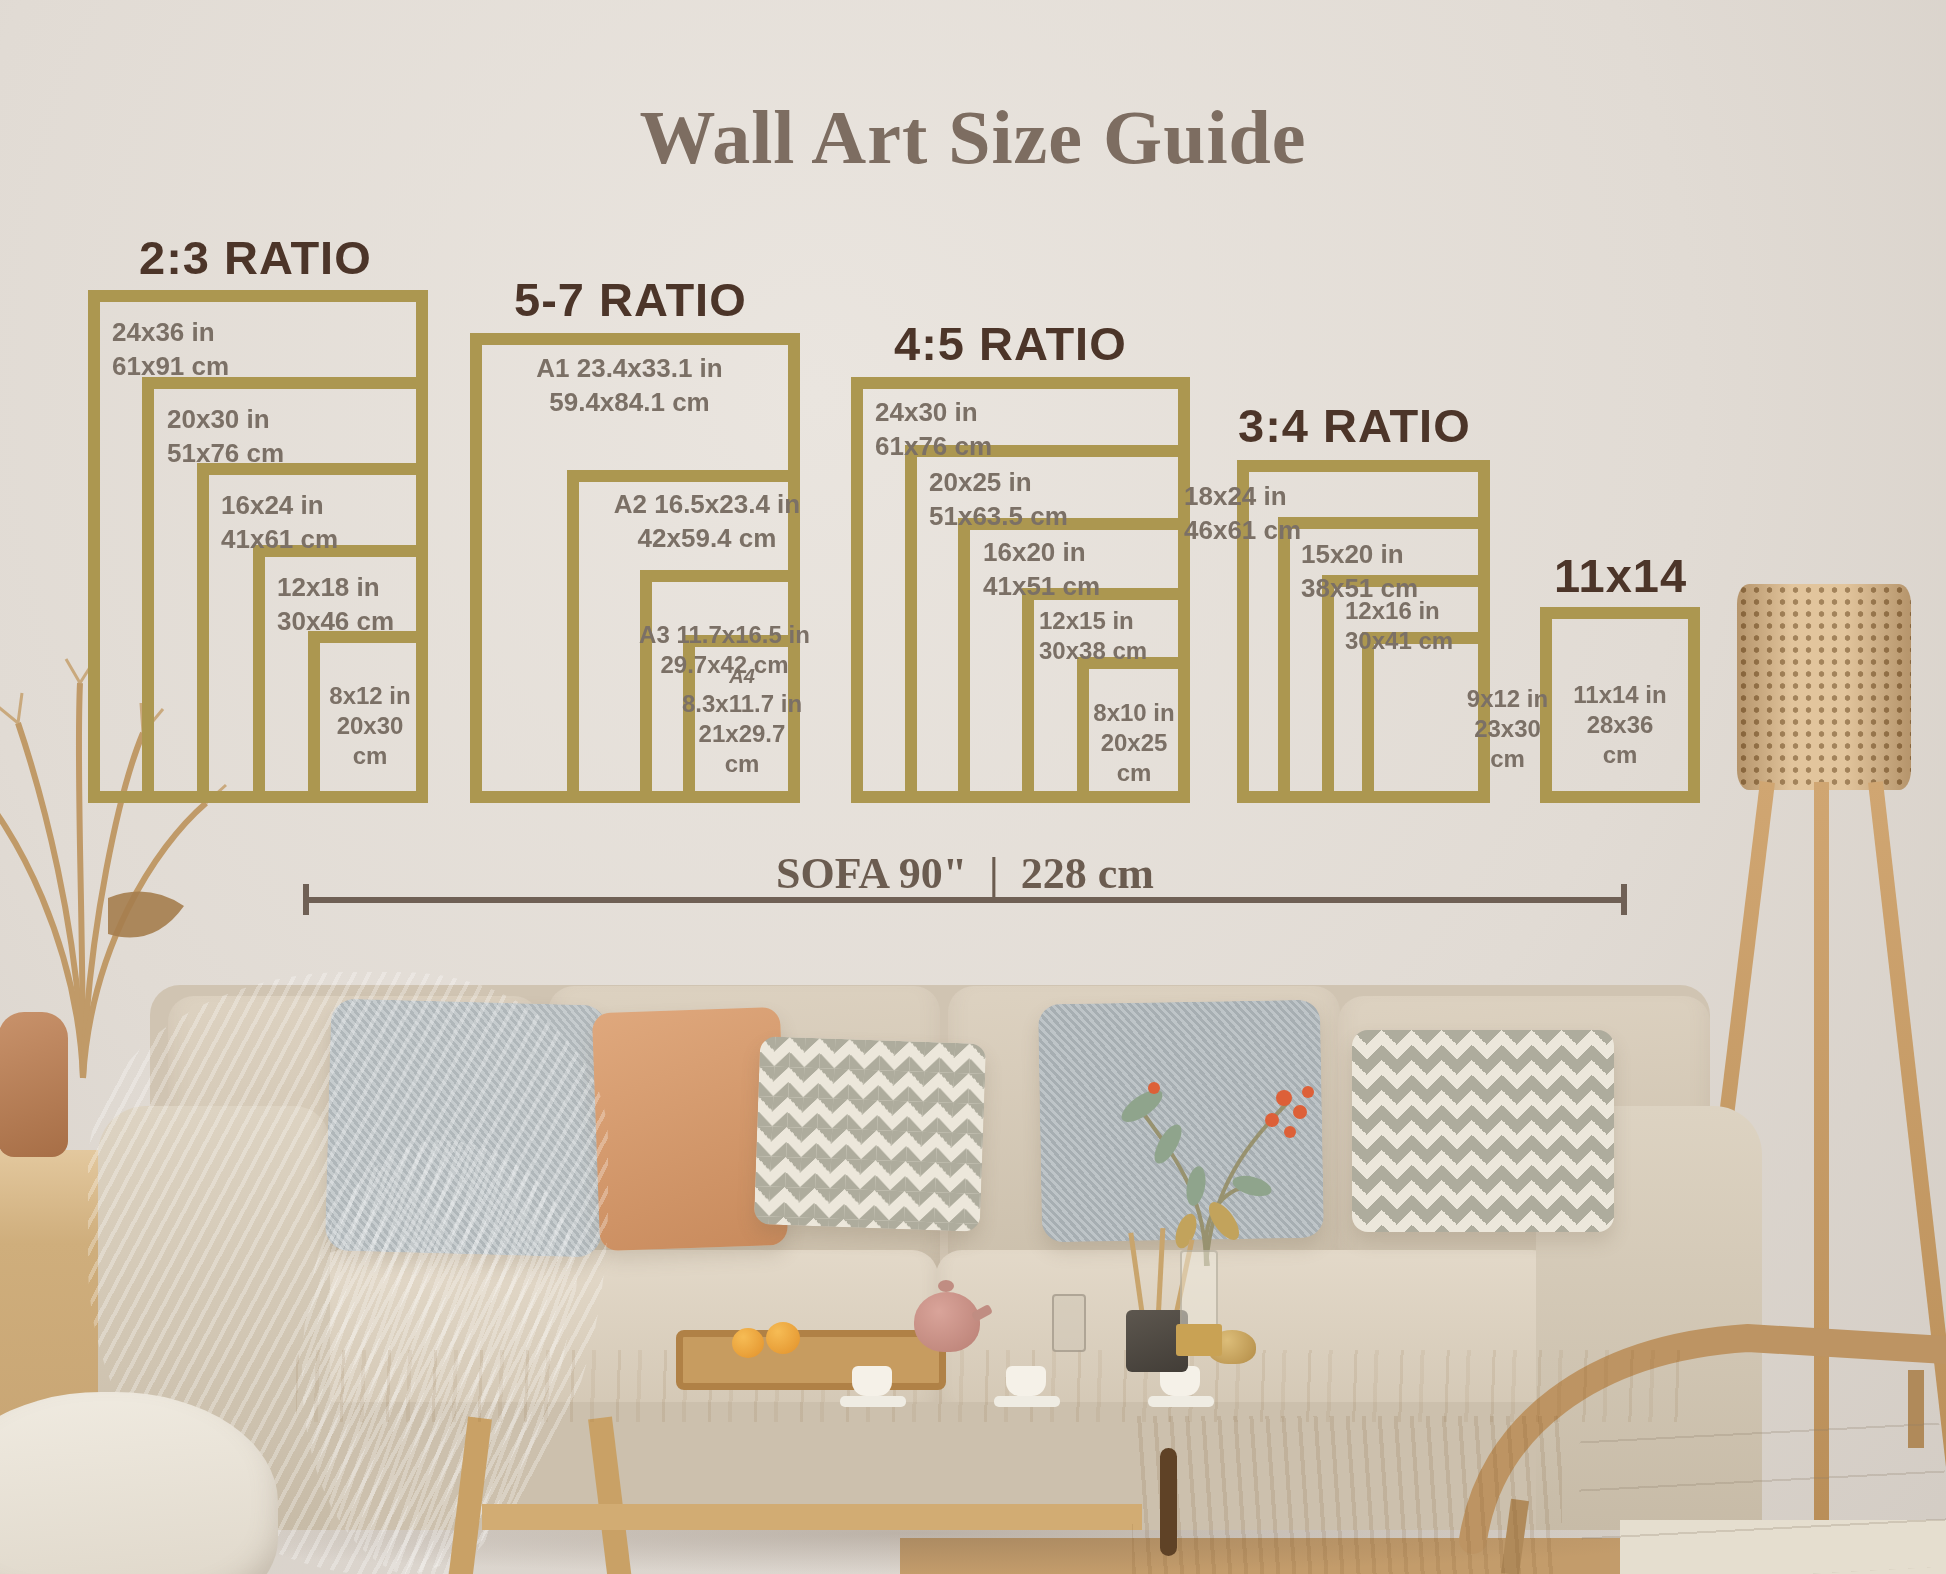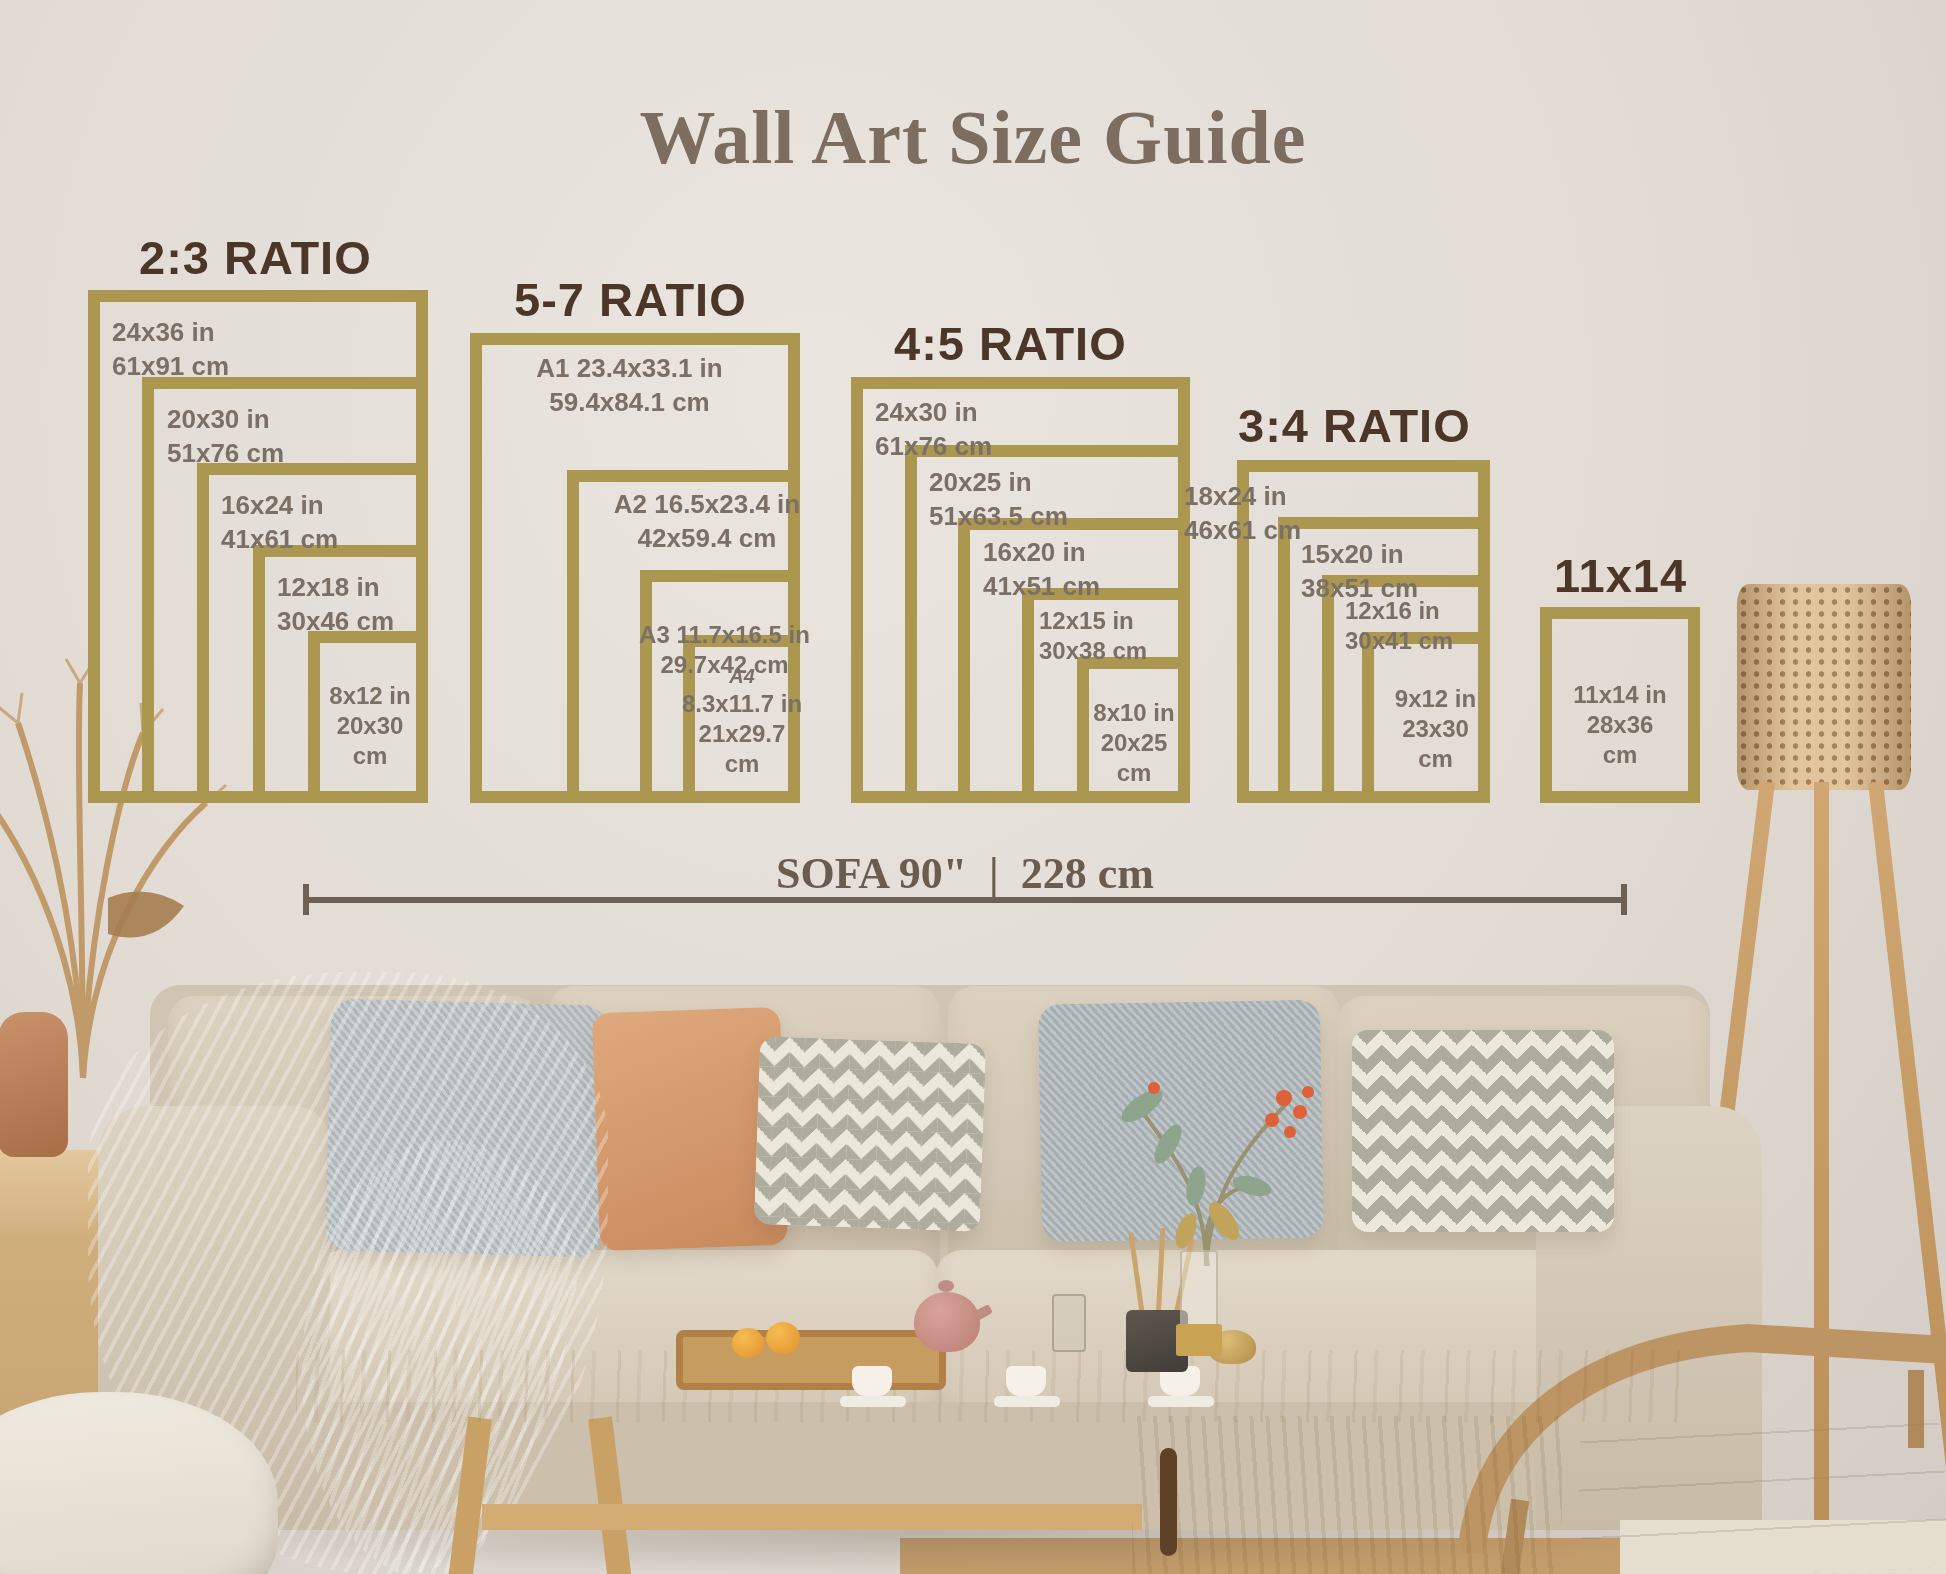--- a/index.html
+++ b/index.html
@@ -247,21 +247,21 @@
   <span class="ln">46x61 cm</span>
 </div>
 <div class="lbl" style="left:1301px;top:538px">
   <span class="ln">15x20 in</span>
   <span class="ln">38x51 cm</span>
 </div>
 <div class="lbl sm" style="left:1345px;top:596px">
   <span class="ln">12x16 in</span>
   <span class="ln">30x41 cm</span>
 </div>
-<div class="lbl ctr sm" style="left:1374px;top:684px;width:123px">
+<div class="lbl ctr sm" style="left:1446px;top:684px;width:123px">
   <span class="ln">9x12 in</span>
   <span class="ln">23x30</span>
   <span class="ln">cm</span>
 </div>
 
 <div class="gh" style="left:1554px;top:548px">11x14</div>
 <div class="frame" style="left:1540px;top:607px;width:160px;height:196px"></div>
 <div class="lbl ctr sm" style="left:1552px;top:680px;width:136px">
   <span class="ln">11x14 in</span>
   <span class="ln">28x36</span>

